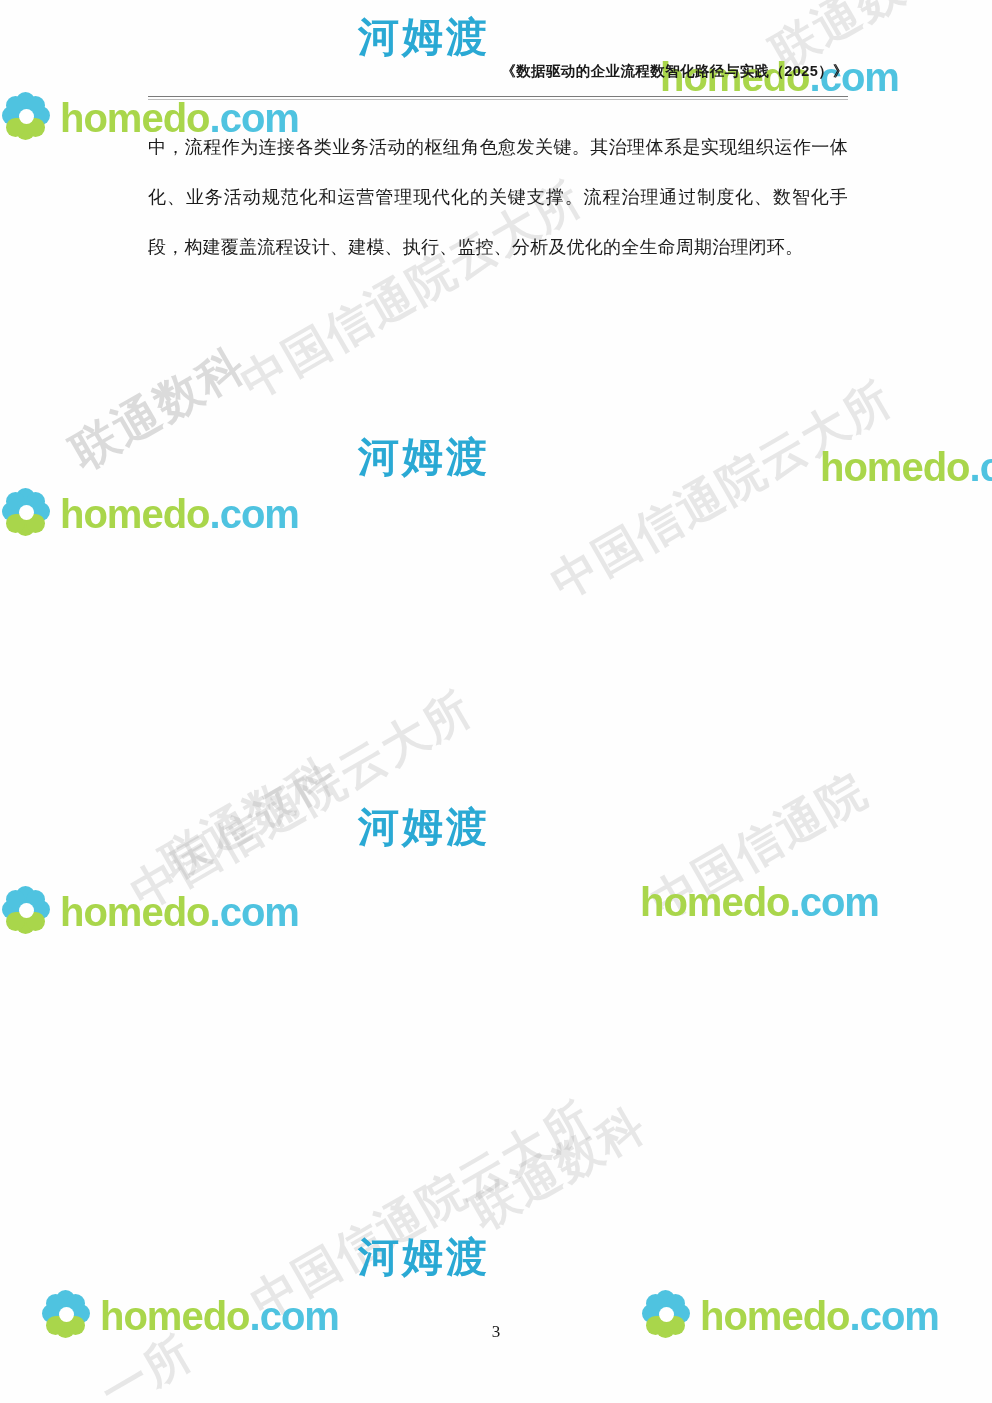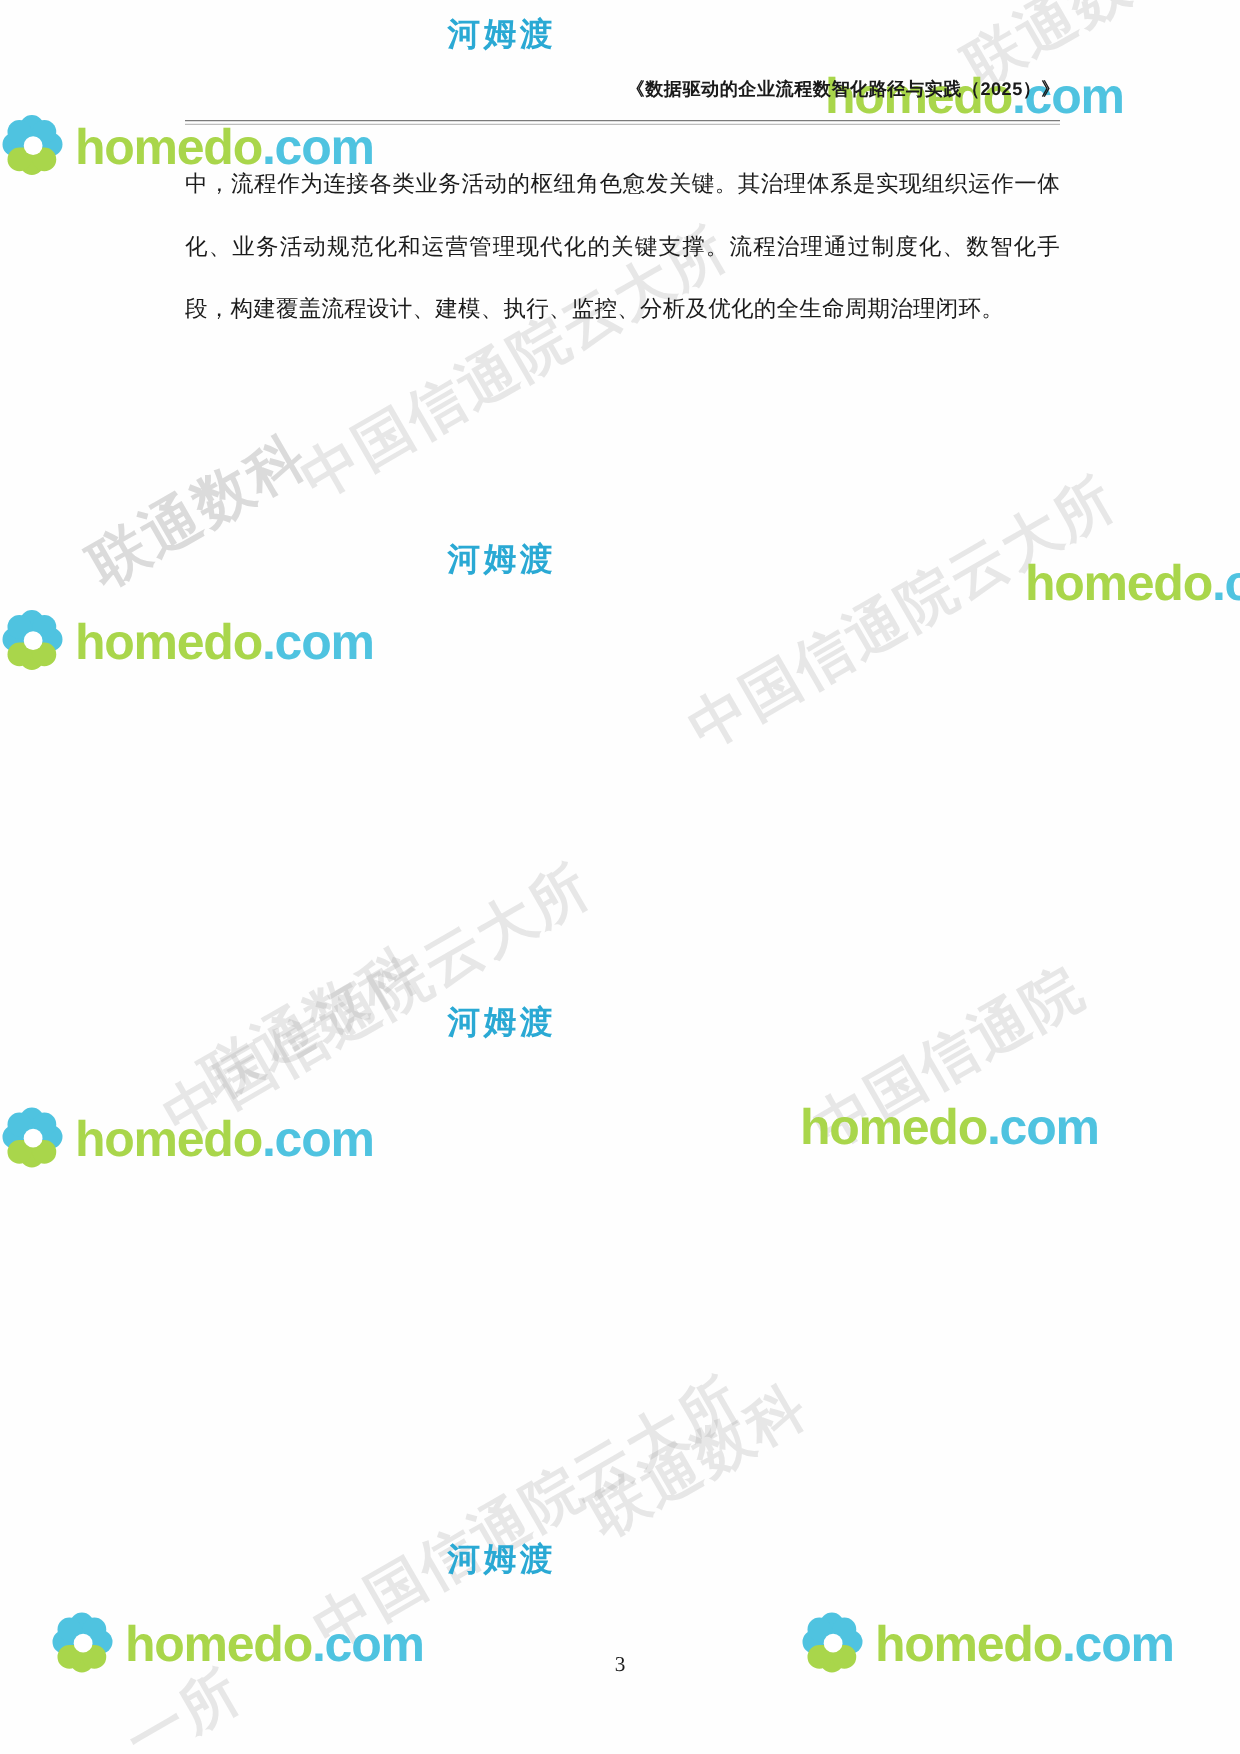--- a/index.html
+++ b/index.html
@@ -157,21 +157,21 @@
     color: rgba(140,140,140,0.30);
     transform: rotate(-30deg);
     transform-origin: left top;
     letter-spacing: 2px;
   }
   .wm-cn.light {
     color: rgba(150,150,150,0.22);
   }
   
   .wm-hmd {
-    font-size: 26px;
+    font-size: 41px;
     font-weight: bold;
     color: #2aa9d4;
     letter-spacing: 3px;
   }
 </style>
 </head>
 <body>
 
 <div id="page">
 

